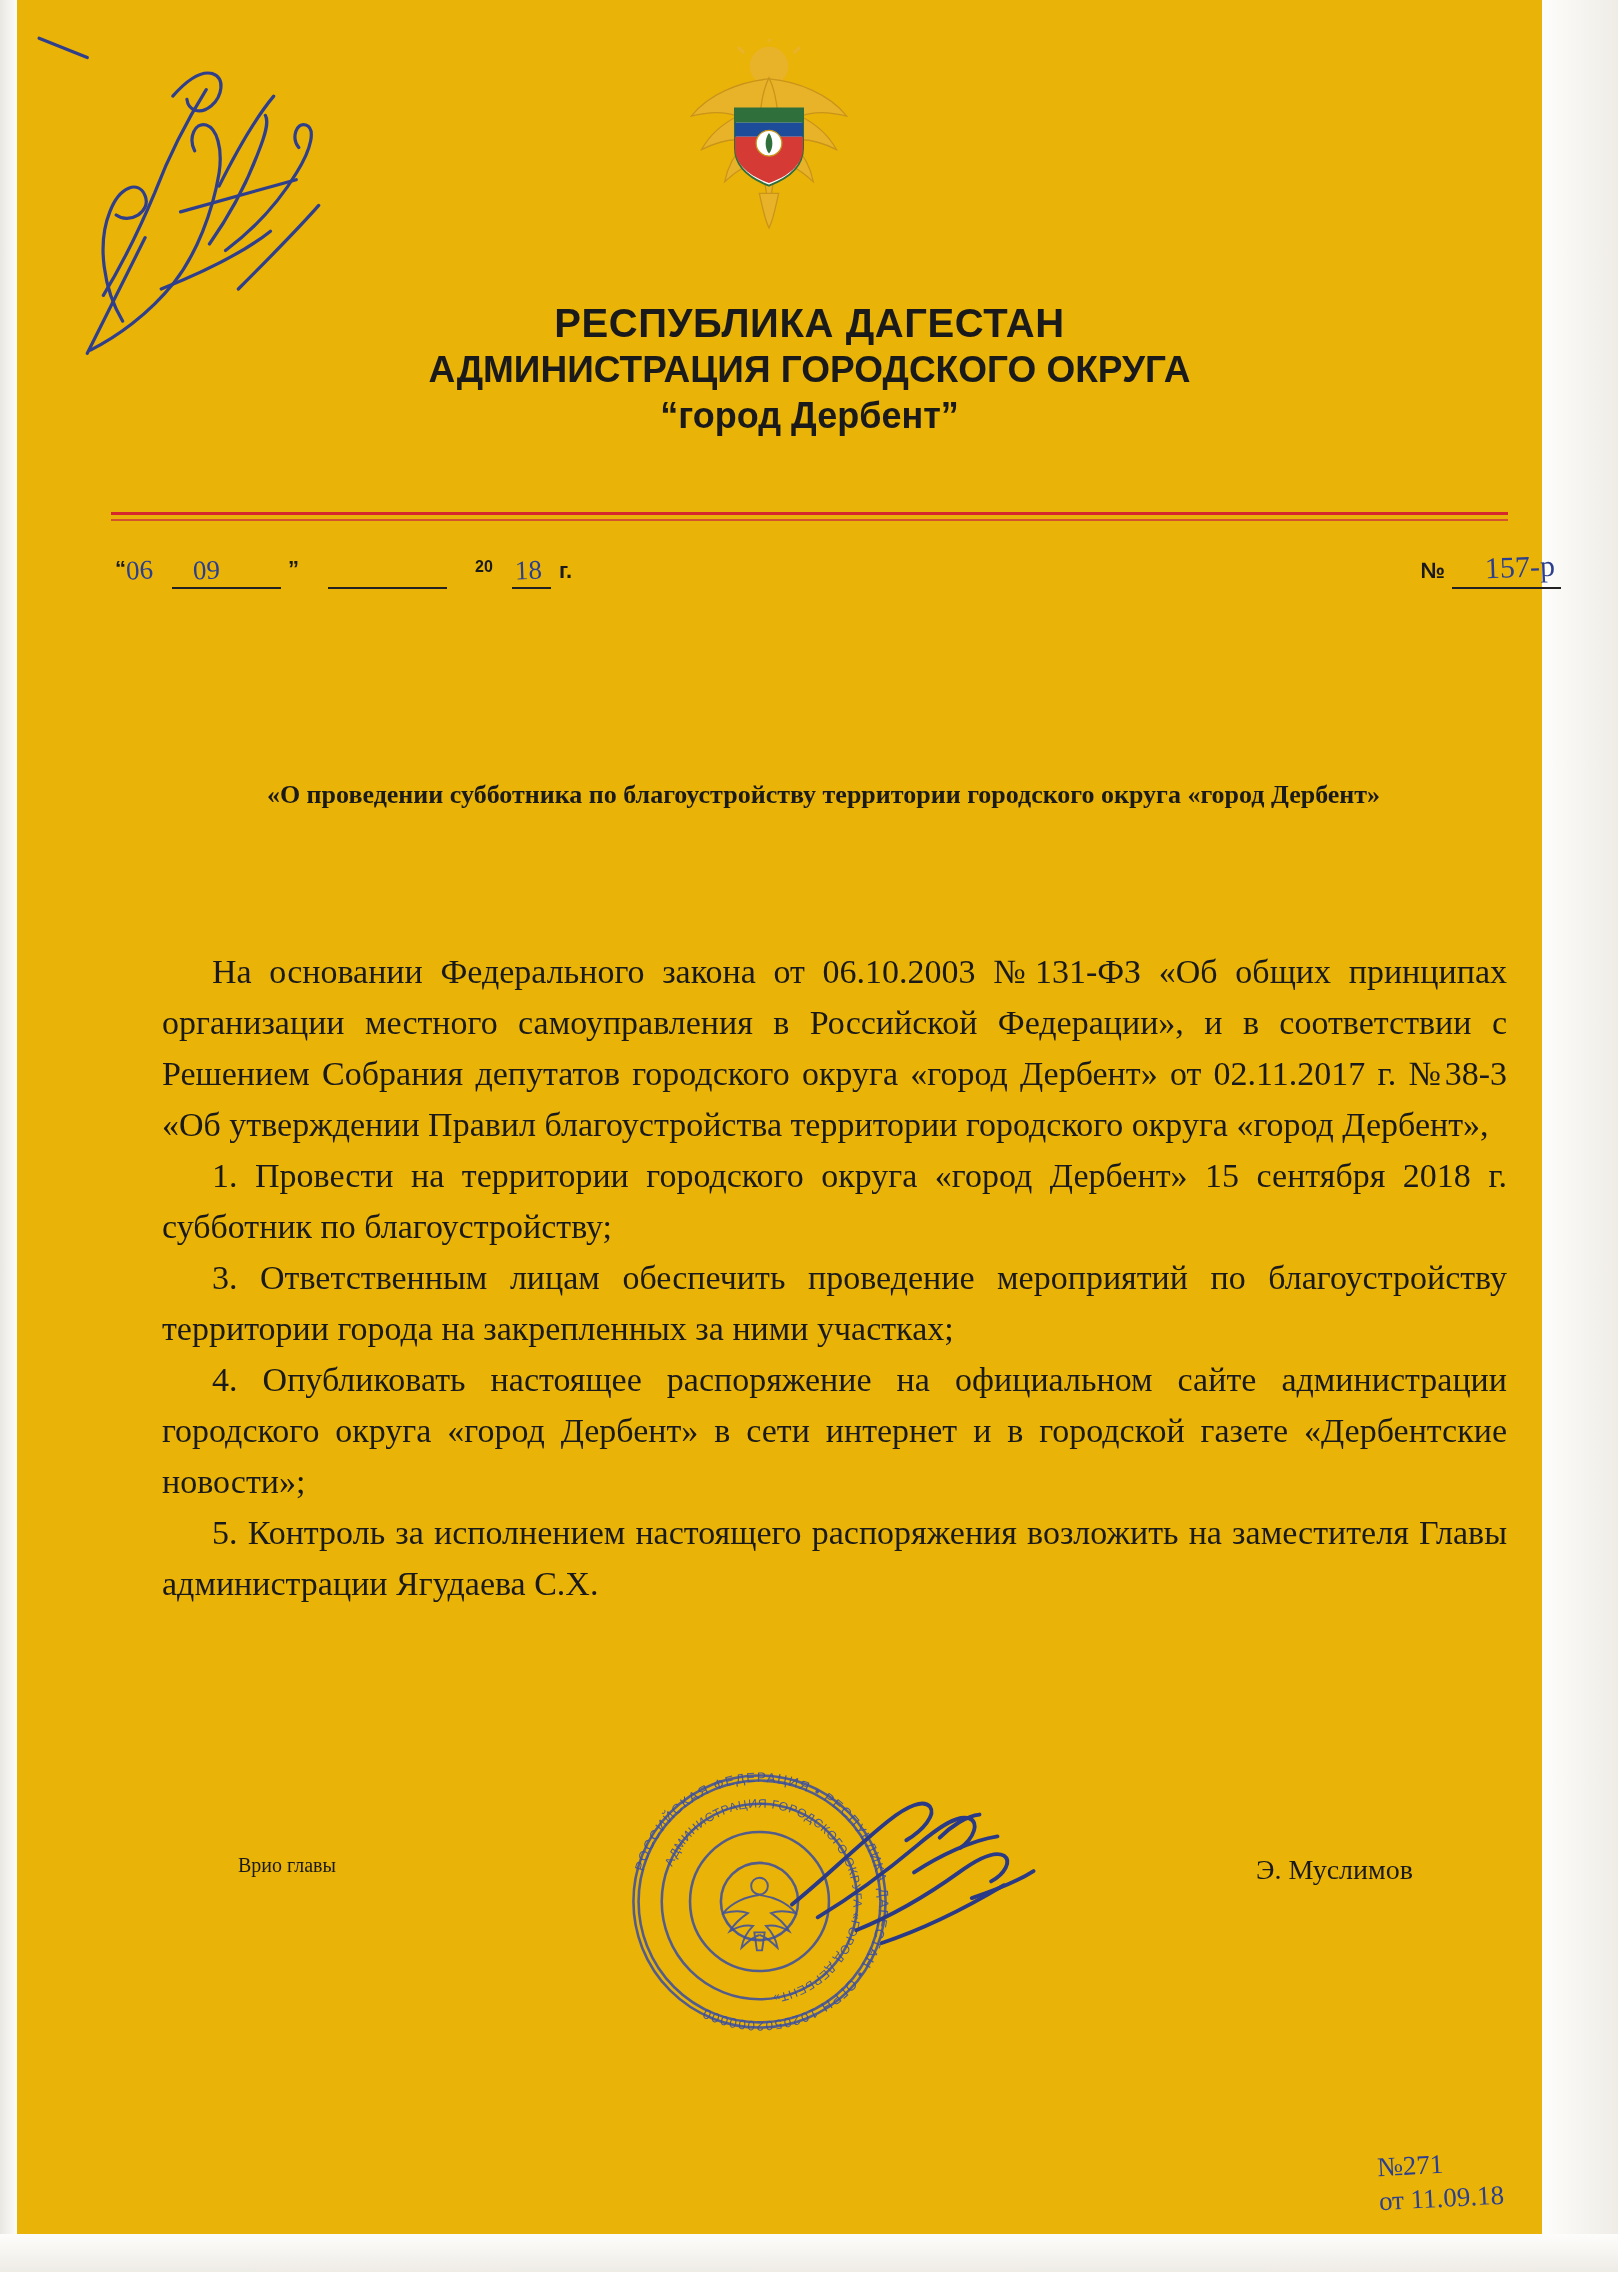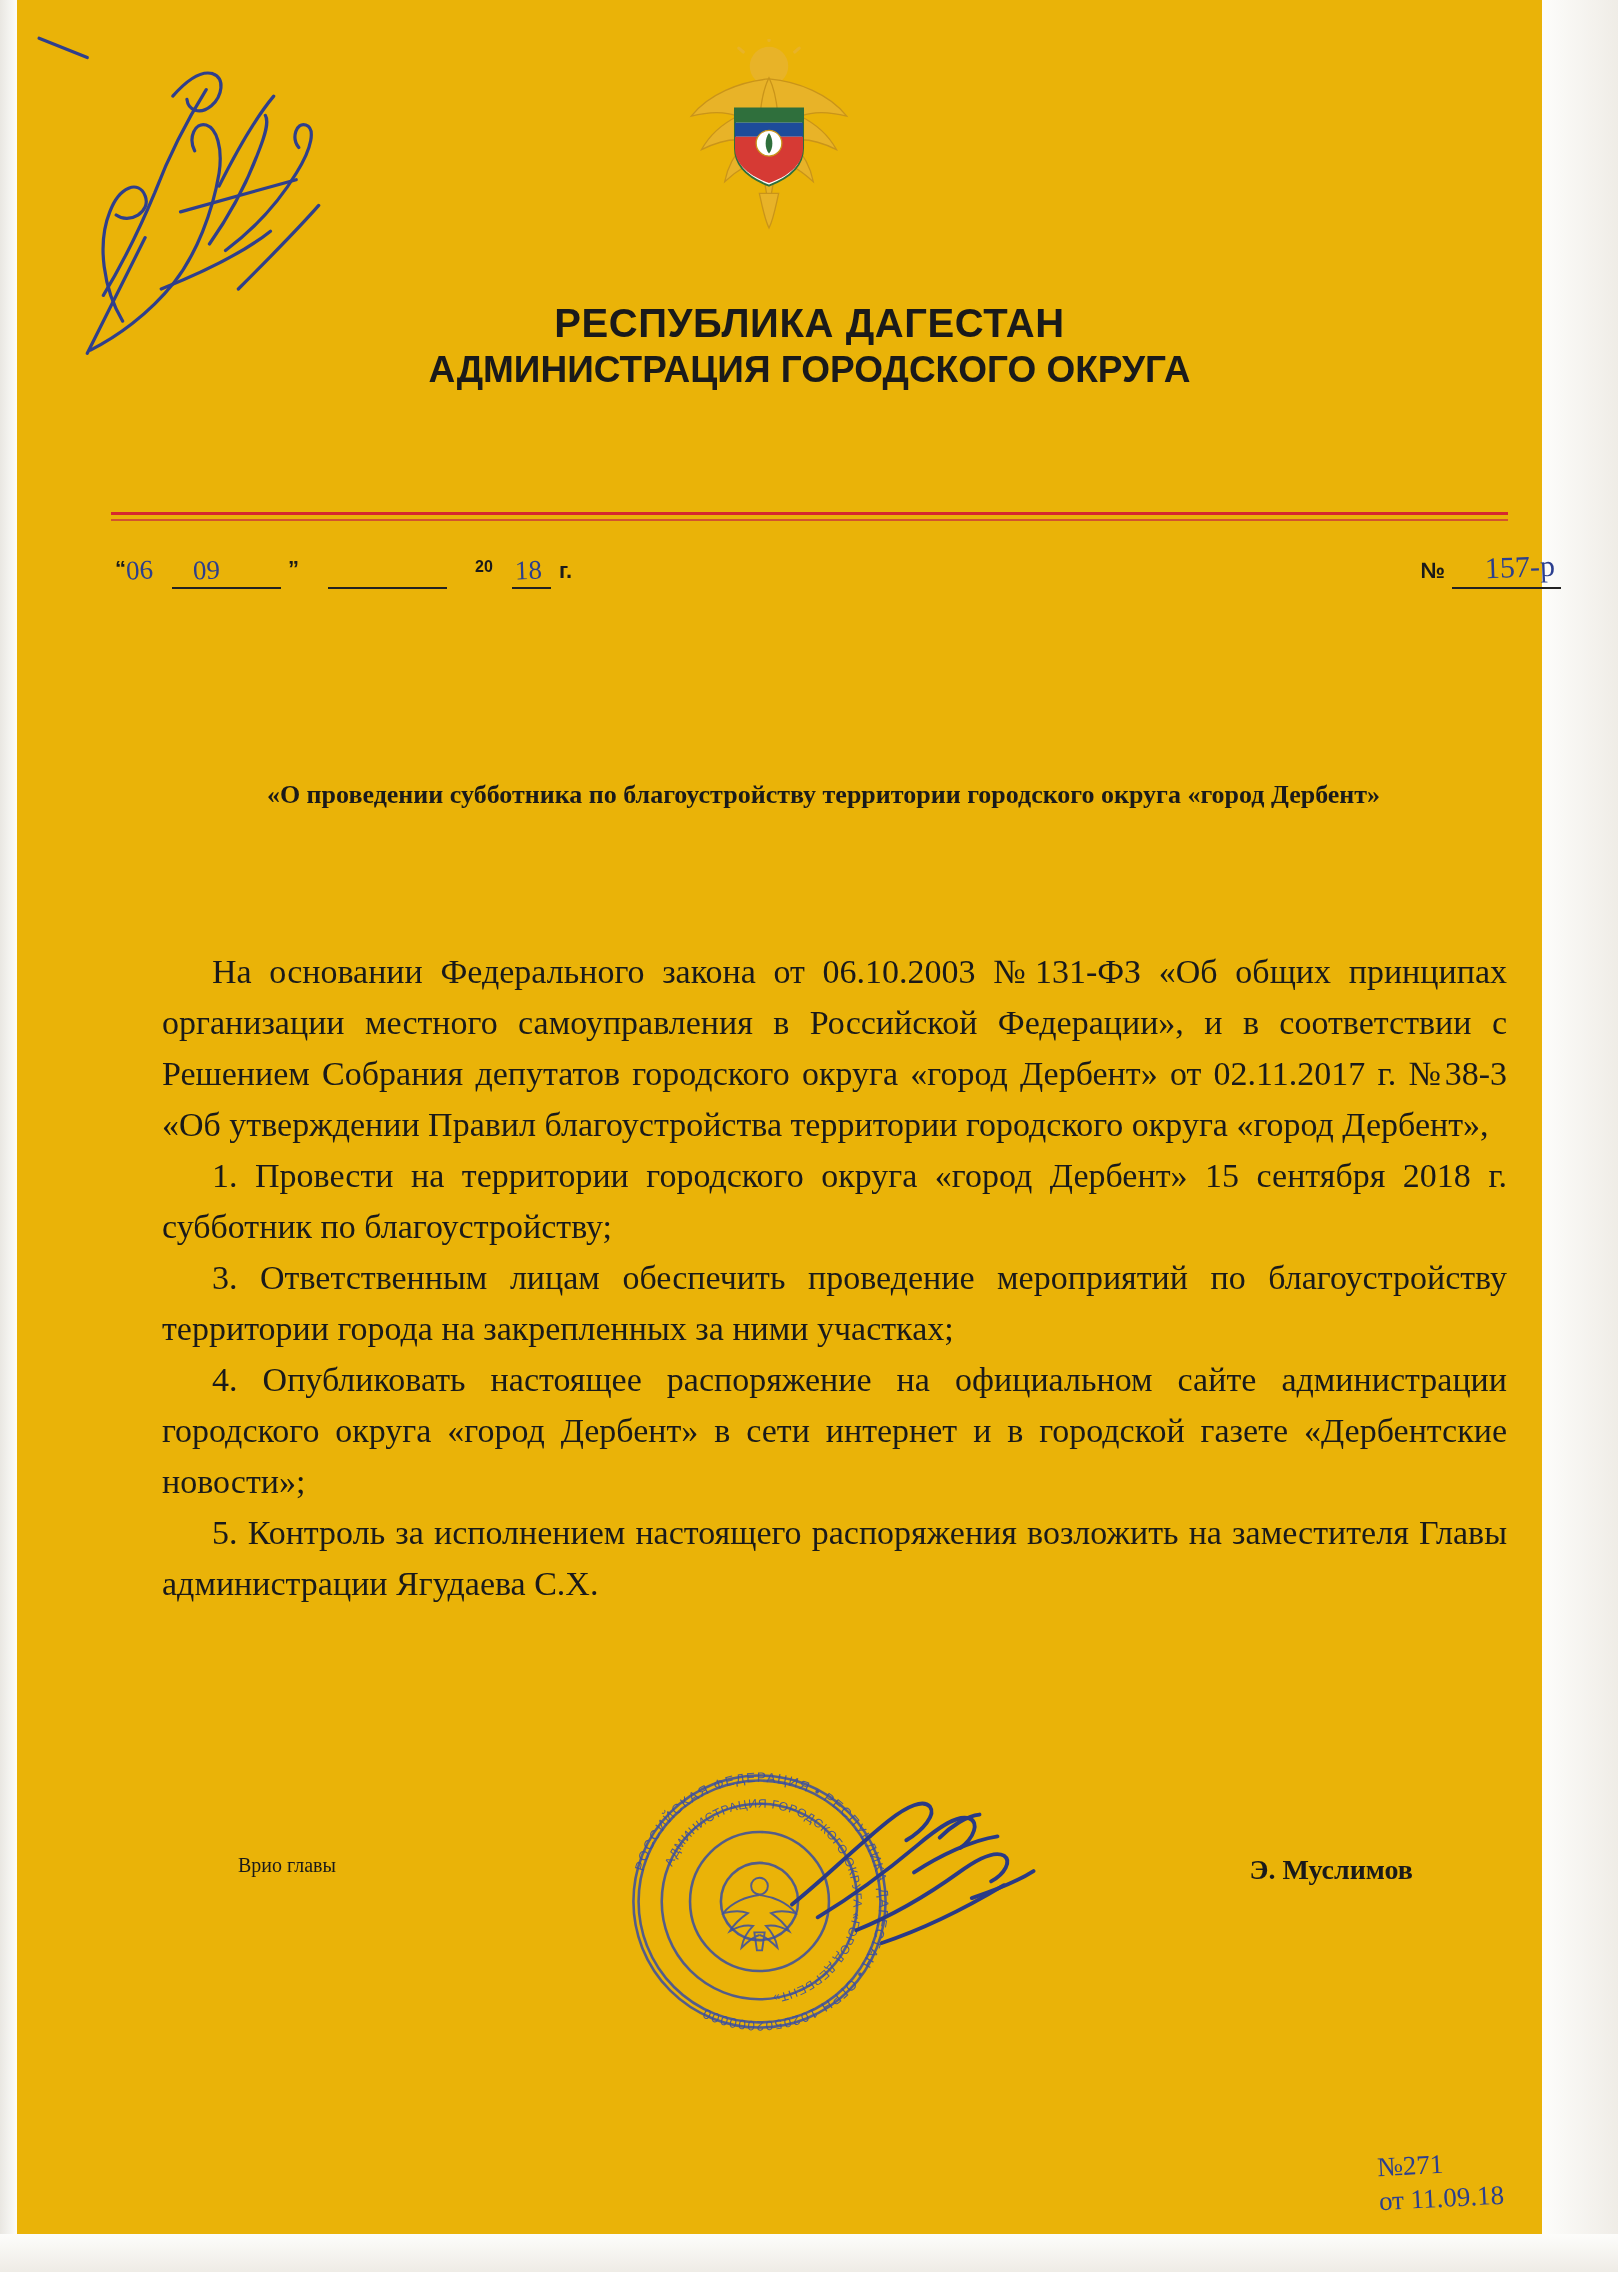--- a/index.html
+++ b/index.html
@@ -194,21 +194,21 @@
     top: 1854px;
     font-size: 20px;
     font-weight: normal;
     font-family: "Liberation Serif", serif;
   }
   .sign-right {
     position: absolute;
     right: 206px;
     top: 1854px;
     font-size: 28px;
-    font-weight: bold;
+    font-weight: normal;
     font-family: "Liberation Serif", serif;
   }
 
   
   .stamp {
     position: absolute;
     left: 618px;
     top: 1760px;
     width: 283px;
     height: 283px;
@@ -295,20 +295,21 @@
       <circle cx="165" cy="162" r="20" fill="#ffffff" stroke="#c9941a" stroke-width="2"></circle>
       <path d="M165 146 C172 155, 172 170, 165 178 C158 170, 158 155, 165 146 Z" fill="#2f6f3c"></path>
 
       <path d="M150 240 C155 262, 158 280, 165 294 C172 280, 175 262, 180 240 Z" fill="#e8b328" stroke="#c9941a" stroke-width="2"></path>
     </svg>
   </div>
 
   <div class="header">
     <div class="line1">РЕСПУБЛИКА ДАГЕСТАН</div>
     <div class="line2">АДМИНИСТРАЦИЯ ГОРОДСКОГО ОКРУГА</div>
+    <div class="line3">“город Дербент”</div>
   </div>
 
   <div class="rule"></div>
   <div class="rule second"></div>
 
   <div class="dateline">
     <span class="quote-open">“</span>
     <span class="blank1"></span>
     <span class="quote-close">”</span>
     <span class="blank2"></span>

